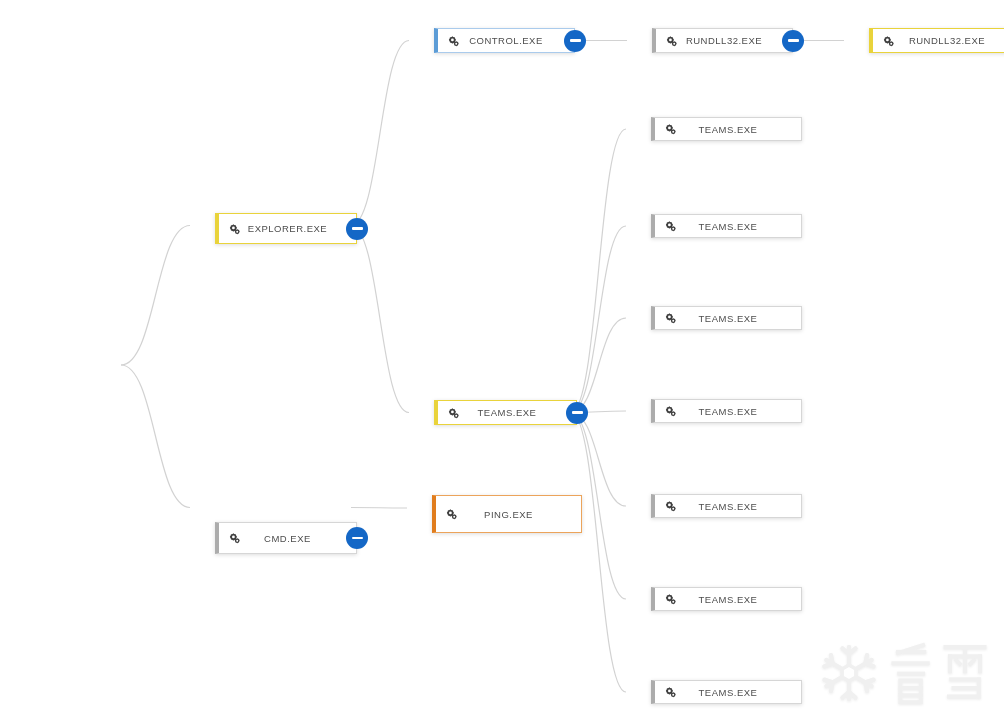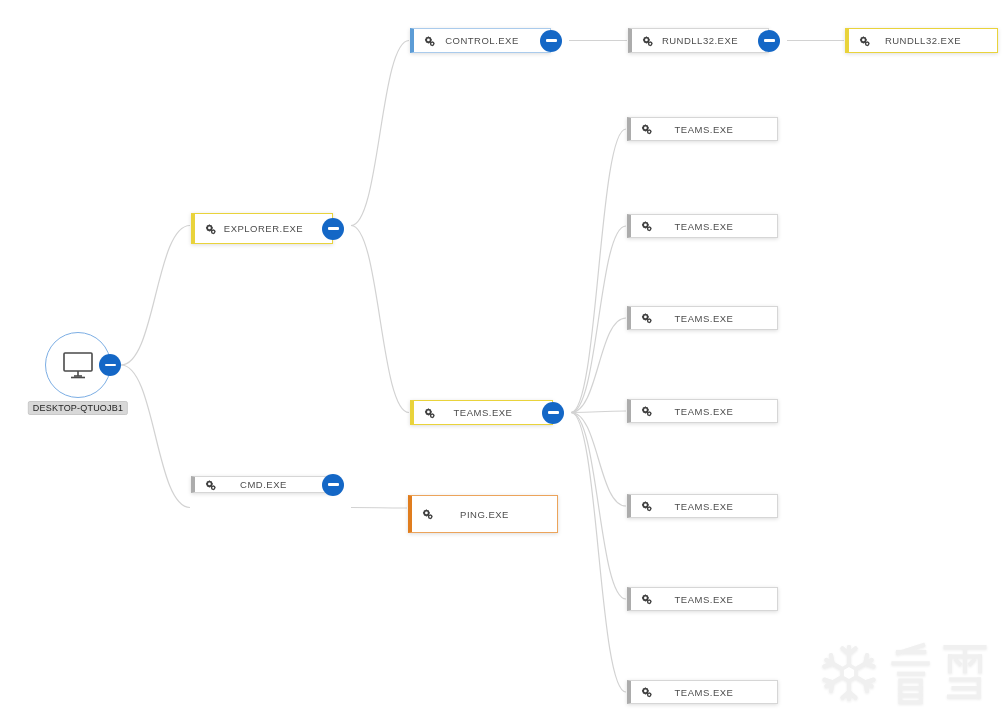--- a/index.html
+++ b/index.html
@@ -9,21 +9,21 @@
   
   .host{position:absolute;border:1px solid #7CAEE4;border-radius:50%;background:#fff;
         display:flex;align-items:center;justify-content:center;z-index:2;box-sizing:border-box;cursor:pointer;}
   .host-chip{position:absolute;top:68px;left:50%;transform:translateX(-50%);
              background:#D8D8D8;border:1px solid #C9C9C9;border-radius:2px;
              font-size:9px;color:#222;padding:1px 4px;white-space:nowrap;letter-spacing:.2px;}
 
   
   .pnode{position:absolute;background:#fff;box-sizing:border-box;z-index:2;
          border:1px solid var(--normal-border);border-left:4px solid var(--normal-accent);
-         box-shadow:0 1px 4px rgba(0,0,0,.14);display:flex;align-items:center;cursor:pointer;}
+         box-shadow:0 1px 4px rgba(0,0,0,.14);display:flex;align-items:center;cursor:pointer;margin-left:24px;}
   .pnode.warning{border-color:var(--warning-border);border-left-color:var(--warning-accent);}
   .pnode.info{border-color:var(--info-border);border-left-color:var(--info-accent);}
   .pnode.danger{border-color:var(--danger-border);border-left-color:var(--danger-accent);}
   .pnode.normal{border-color:var(--normal-border);border-left-color:var(--normal-accent);}
   .gear{position:absolute;left:9px;top:50%;transform:translateY(-50%);line-height:0;}
   .plabel{position:absolute;left:0;right:0;text-align:center;font-size:9.5px;color:#4d4d4d;
           letter-spacing:.5px;white-space:nowrap;}
 
   
   .badge{position:absolute;right:-12px;top:50%;transform:translateY(-50%);
@@ -50,55 +50,41 @@
       <path d="M 787 40.5 C 815.5 40.5, 815.5 40.5, 844 40.5" fill="none" stroke="#D2D2D2" stroke-width="1.2"></path>
       <path d="M 571 412.5 C 598.5 412.5, 598.5 129, 626 129" fill="none" stroke="#D2D2D2" stroke-width="1.2"></path>
       <path d="M 571 412.5 C 598.5 412.5, 598.5 226, 626 226" fill="none" stroke="#D2D2D2" stroke-width="1.2"></path>
       <path d="M 571 412.5 C 598.5 412.5, 598.5 318, 626 318" fill="none" stroke="#D2D2D2" stroke-width="1.2"></path>
       <path d="M 571 412.5 C 598.5 412.5, 598.5 411, 626 411" fill="none" stroke="#D2D2D2" stroke-width="1.2"></path>
       <path d="M 571 412.5 C 598.5 412.5, 598.5 506, 626 506" fill="none" stroke="#D2D2D2" stroke-width="1.2"></path>
       <path d="M 571 412.5 C 598.5 412.5, 598.5 599, 626 599" fill="none" stroke="#D2D2D2" stroke-width="1.2"></path>
       <path d="M 571 412.5 C 598.5 412.5, 598.5 692, 626 692" fill="none" stroke="#D2D2D2" stroke-width="1.2"></path>
     </svg>
 
-  <div class="host" id="host-node" style="left: 45px; top: 332px; height: 66px; width: 66px;">
-    <span style="line-height:0;">
-      <svg width="34" height="30" viewBox="0 0 34 30" fill="none" stroke="#4a4a4a" stroke-width="1.6">
-        <rect x="3" y="3" width="28" height="18" rx="1"></rect>
-        <line x1="17" y1="21" x2="17" y2="26"></line>
-        <line x1="10" y1="27.5" x2="24" y2="27.5"></line>
-        <line x1="13" y1="26" x2="21" y2="26"></line>
-      </svg>
-    </span>
-    <div class="badge">
-      <span class="minus"></span>
-    </div>
-    <div class="host-chip">DESKTOP-QTUOJB1</div>
-  </div>
 
   <div id="nodes">
       <div class="pnode warning" style="left: 191px; top: 213px; width: 142px; height: 31px;">
     <span class="gear">
       <svg width="13" height="13" viewBox="0 0 24 24">
         <g fill="#3f3f3f">
           <rect x="5" y="5" width="10" height="10" rx="1.5"></rect>
           <rect x="5" y="5" width="10" height="10" rx="1.5" transform="rotate(45 10 10)"></rect>
           <circle cx="10" cy="10" r="2.6" fill="#fff"></circle>
           <rect x="13.5" y="13.5" width="7" height="7" rx="1"></rect>
           <rect x="13.5" y="13.5" width="7" height="7" rx="1" transform="rotate(45 17 17)"></rect>
           <circle cx="17" cy="17" r="1.8" fill="#fff"></circle>
         </g>
       </svg>
     </span>
     <span class="plabel">EXPLORER.EXE</span>
     <div class="badge">
       <span class="minus"></span>
     </div>
   </div>
-      <div class="pnode normal" style="left: 191px; top: 476px; width: 142px; height: 17px;">
+      <div class="pnode normal" style="left: 191px; top: 522px; width: 142px; height: 32px;">
     <span class="gear">
       <svg width="13" height="13" viewBox="0 0 24 24">
         <g fill="#3f3f3f">
           <rect x="5" y="5" width="10" height="10" rx="1.5"></rect>
           <rect x="5" y="5" width="10" height="10" rx="1.5" transform="rotate(45 10 10)"></rect>
           <circle cx="10" cy="10" r="2.6" fill="#fff"></circle>
           <rect x="13.5" y="13.5" width="7" height="7" rx="1"></rect>
           <rect x="13.5" y="13.5" width="7" height="7" rx="1" transform="rotate(45 17 17)"></rect>
           <circle cx="17" cy="17" r="1.8" fill="#fff"></circle>
         </g>

